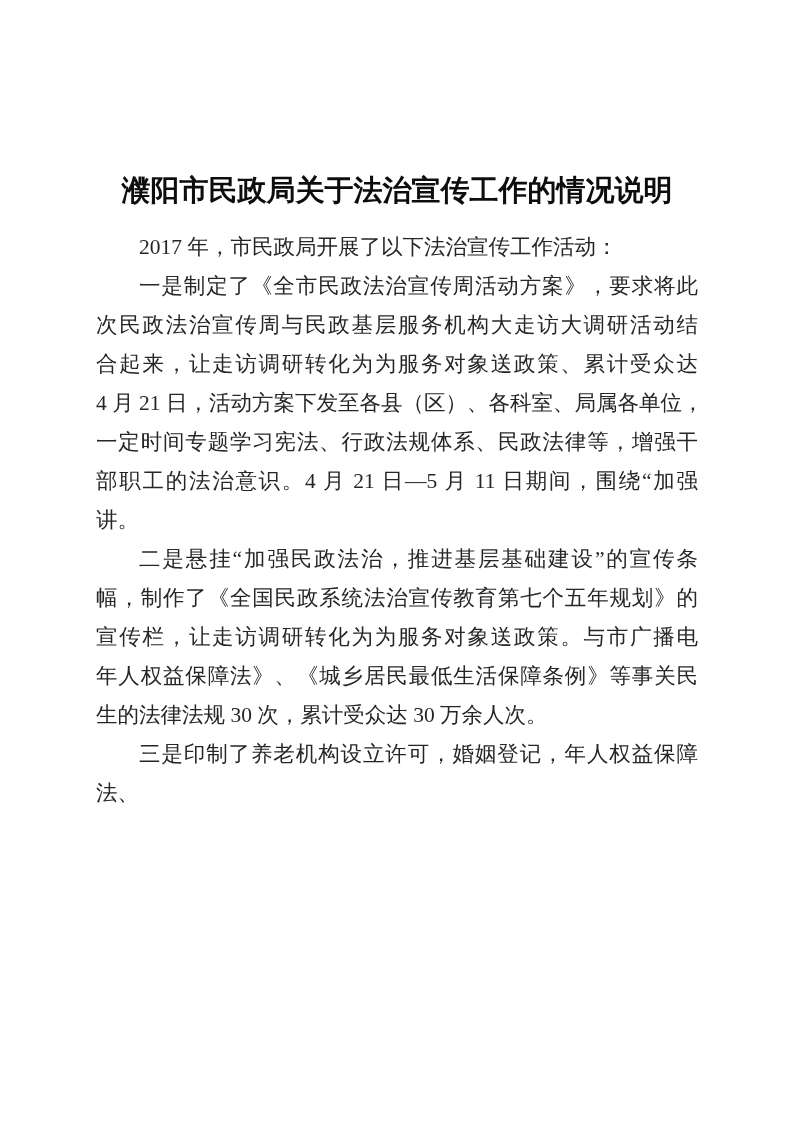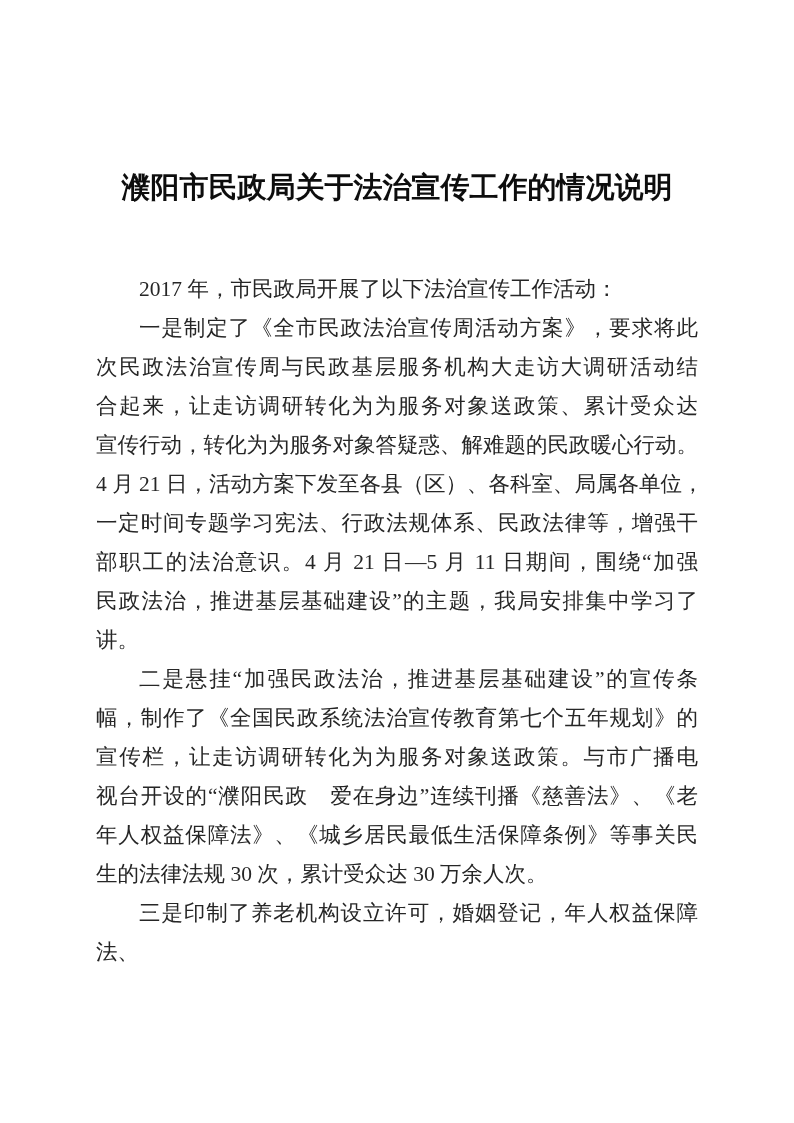--- a/index.html
+++ b/index.html
@@ -16,24 +16,24 @@
     overflow: hidden;
   }
   .doc-title {
     font-size: 29px;
     line-height: 40px;
     font-weight: bold;
     text-align: center;
     color: #0d0d0d;
     letter-spacing: 0px;
     white-space: nowrap;
-    font-family: Liberation Mono, monospace;
+    font-family: Liberation Sans, sans-serif;
   }
   .doc-body {
-    margin-top: 60px;
+    margin-top: 18px;
     font-size: 21.5px;
     line-height: 39px;
   }
   .paragraph { margin: 0; }
   .line {
     text-align: justify;
     text-align-last: justify;
     white-space: nowrap;
     overflow: hidden;
   }
@@ -46,32 +46,29 @@
 <div class="page">
   <h1 class="doc-title">濮阳市民政局关于法治宣传工作的情况说明</h1>
   <div class="doc-body" id="doc-body">
       <div class="paragraph">
         <div class="line first last">2017 年，市民政局开展了以下法治宣传工作活动：</div>
       </div>
       <div class="paragraph">
         <div class="line first">一是制定了《全市民政法治宣传周活动方案》，要求将此</div>
         <div class="line">次民政法治宣传周与民政基层服务机构大走访大调研活动结</div>
         <div class="line">合起来，让走访调研转化为为服务对象送政策、累计受众达</div>
-        <div class="line">宣传行动，转化为为服务对象答疑惑、解难题的民政暖心行动。</div>
         <div class="line">4 月 21 日，活动方案下发至各县（区）、各科室、局属各单位，</div>
         <div class="line">一定时间专题学习宪法、行政法规体系、民政法律等，增强干</div>
         <div class="line">部职工的法治意识。4 月 21 日—5 月 11 日期间，围绕“加强</div>
-        <div class="line">民政法治，推进基层基础建设”的主题，我局安排集中学习了</div>
         <div class="line last">讲。</div>
       </div>
       <div class="paragraph">
         <div class="line first">二是悬挂“加强民政法治，推进基层基础建设”的宣传条</div>
         <div class="line">幅，制作了《全国民政系统法治宣传教育第七个五年规划》的</div>
         <div class="line">宣传栏，让走访调研转化为为服务对象送政策。与市广播电</div>
-        <div class="line">视台开设的“濮阳民政　爱在身边”连续刊播《慈善法》、《老</div>
         <div class="line">年人权益保障法》、《城乡居民最低生活保障条例》等事关民</div>
         <div class="line last">生的法律法规 30 次，累计受众达 30 万余人次。</div>
       </div>
       <div class="paragraph">
         <div class="line first last">三是印制了养老机构设立许可，婚姻登记，年人权益保障法、</div>
       </div>
     </div>
 </div>
 
 </body></html>

